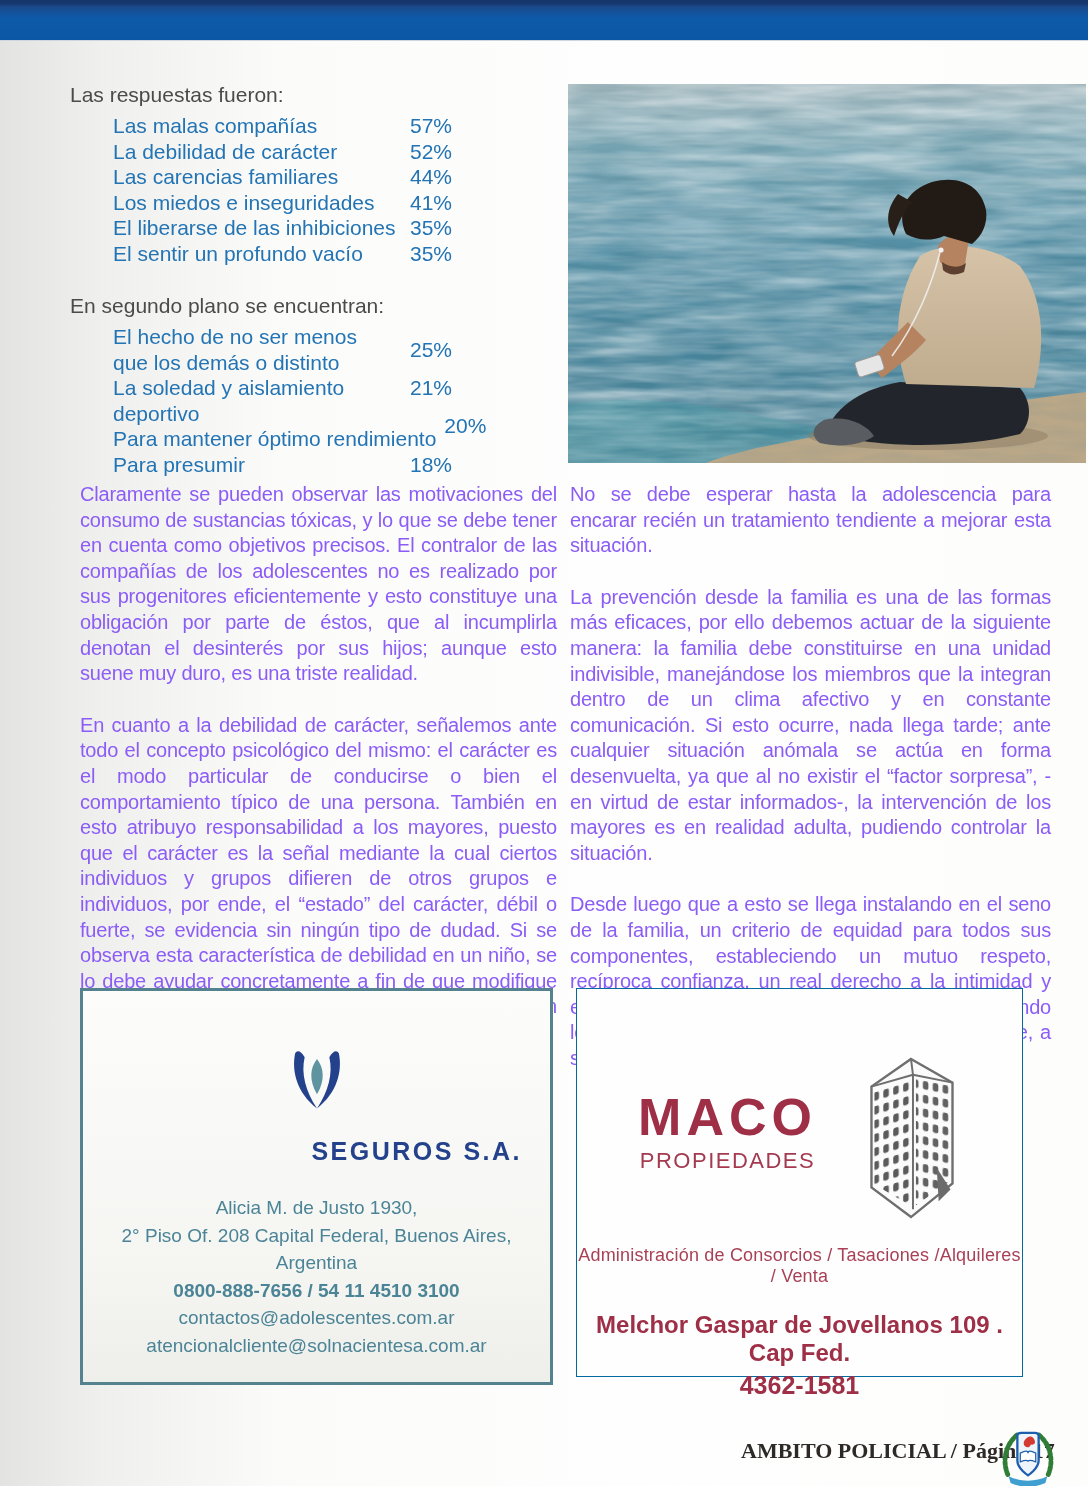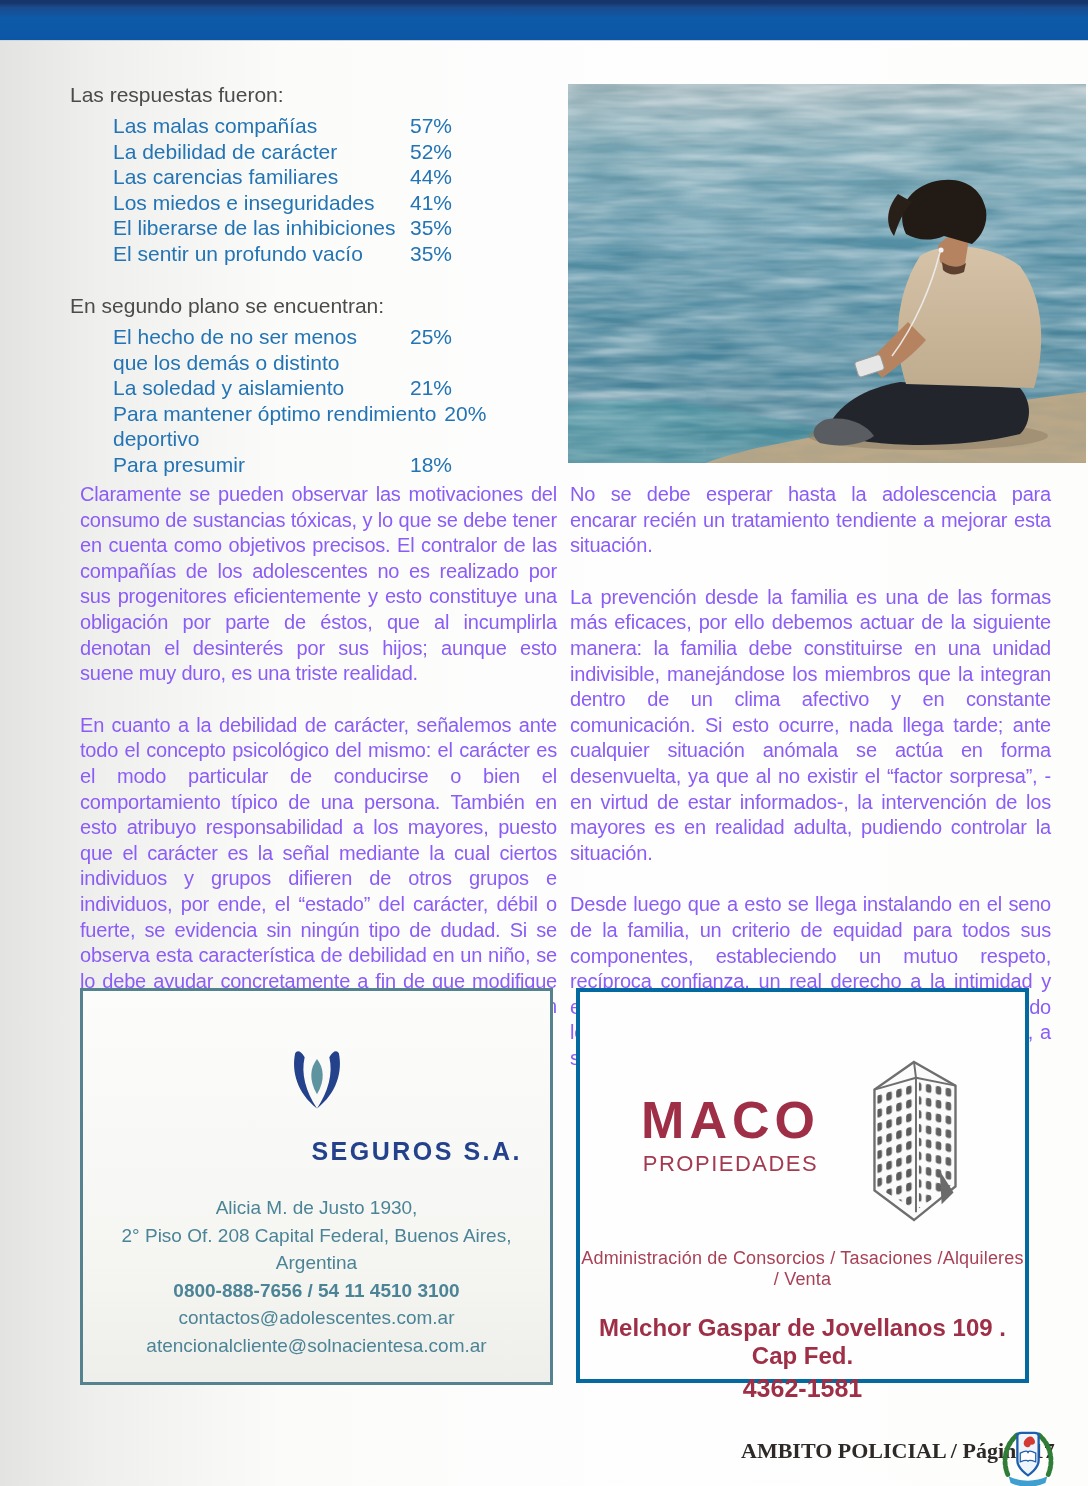--- a/index.html
+++ b/index.html
@@ -11,21 +11,21 @@
   
   .topbar{
     position:absolute;left:0;top:0;width:1088px;height:40px;
     background:linear-gradient(180deg,#15356b 0%,#15356b 7%,#1b4a8c 18%,#0d5aa9 45%,#0b57a5 100%);
     border-bottom:1px solid #cfd6de;
   }
   
   .survey{position:absolute;left:70px;top:82px;width:384px;font-size:21px;color:#2374b4;}
   .survey-intro{color:#4b4b4b;margin:0 0 5px 0;line-height:26px;}
   .srows{margin-left:43px;width:339px;}
-  .srow{display:flex;justify-content:space-between;align-items:flex-start;line-height:25.5px;}
+  .srow{display:flex;justify-content:space-between;align-items:center;line-height:25.5px;}
   .slabel div{white-space:nowrap;}
   .sval{padding-left:8px;}
   .survey-intro.second{margin-top:27px;}
   
   .photo{position:absolute;left:568px;top:84px;width:518px;height:379px;}
   .photo svg{display:block;width:100%;height:100%;}
   
   .col{position:absolute;top:482px;font-size:20px;line-height:25.6px;color:#8b5cf6;
        text-align:justify;letter-spacing:-0.2px;}
   .col p{margin:0 0 26px 0;}
@@ -42,21 +42,21 @@
              letter-spacing:5px;margin-top:16px;white-space:nowrap;}
   .sol-sol{color:#5e93a0;}
   .sol-nac{color:#24418c;}
   .sol-seguros{font-size:25px;letter-spacing:2.5px;color:#24418c;font-weight:bold;
                text-align:right;padding-right:28px;margin-top:20px;}
   .sol-contact{margin-top:28px;color:#4b8496;font-size:19px;line-height:27.5px;}
   .sol-phone{font-weight:bold;}
   
   .ad-maco{
     position:absolute;left:576px;top:988px;width:445px;height:387px;
-    border:4px solid #0369a1;background:#fefefe;text-align:center;color:#9e2f47;
+    border:1px solid #0369a1;background:#fefefe;text-align:center;color:#9e2f47;
   }
   .maco-row{display:flex;justify-content:center;align-items:flex-start;gap:44px;margin-top:64px;}
   .maco-brandblock{margin-top:38px;}
   .maco-name{font-size:52px;font-weight:bold;letter-spacing:5px;line-height:1;}
   .maco-sub{font-size:22px;letter-spacing:1.5px;margin-top:5px;color:#a33a50;}
   .maco-services{margin-top:24px;font-size:18px;color:#a84056;letter-spacing:0.2px;}
   .maco-address{margin-top:24px;font-size:24px;font-weight:bold;}
   .maco-phone{font-size:25px;font-weight:bold;margin-top:4px;}
   
   .footer-text{position:absolute;top:1438px;left:741px;font-family:"Liberation Serif",serif;
@@ -118,22 +118,22 @@
         <div class="sval">25%</div>
       </div>
       <div class="srow">
         <div class="slabel">
           <div>La soledad y aislamiento</div>
         </div>
         <div class="sval">21%</div>
       </div>
       <div class="srow">
         <div class="slabel">
+          <div>deportivo</div>
           <div>Para mantener óptimo rendimiento</div>
-          <div>deportivo</div>
         </div>
         <div class="sval">20%</div>
       </div>
       <div class="srow">
         <div class="slabel">
           <div>Para presumir</div>
         </div>
         <div class="sval">18%</div>
       </div>
     </div>

